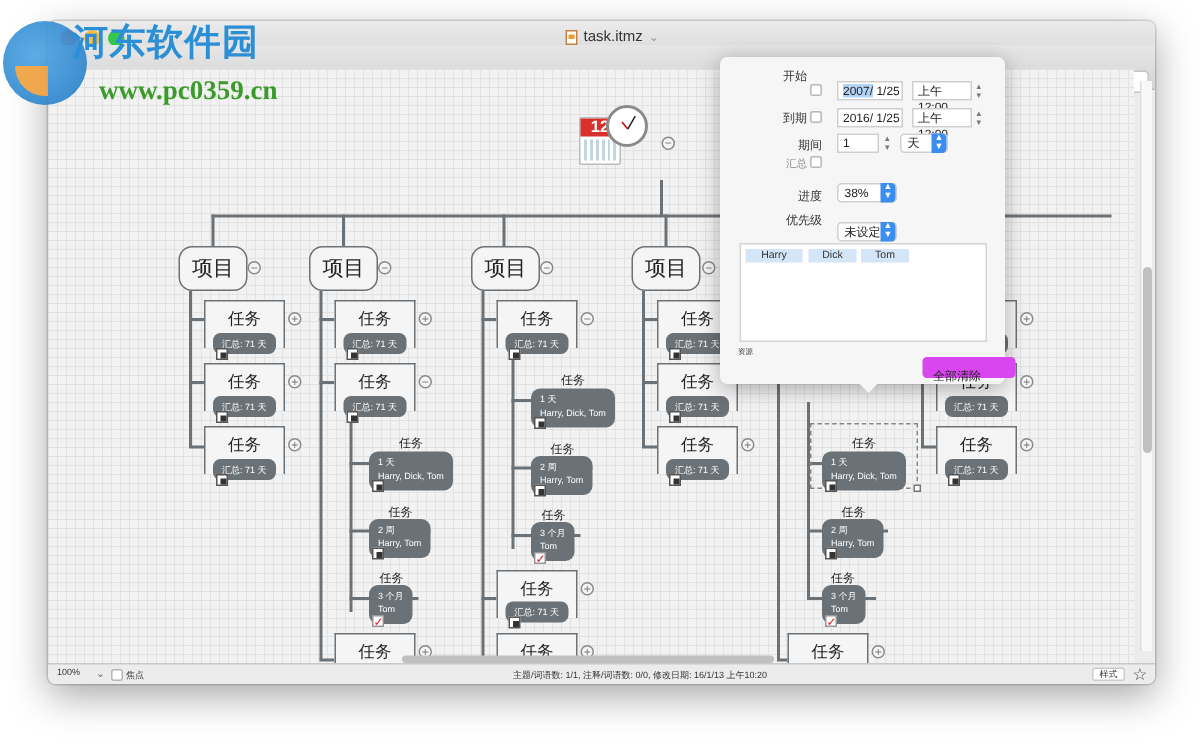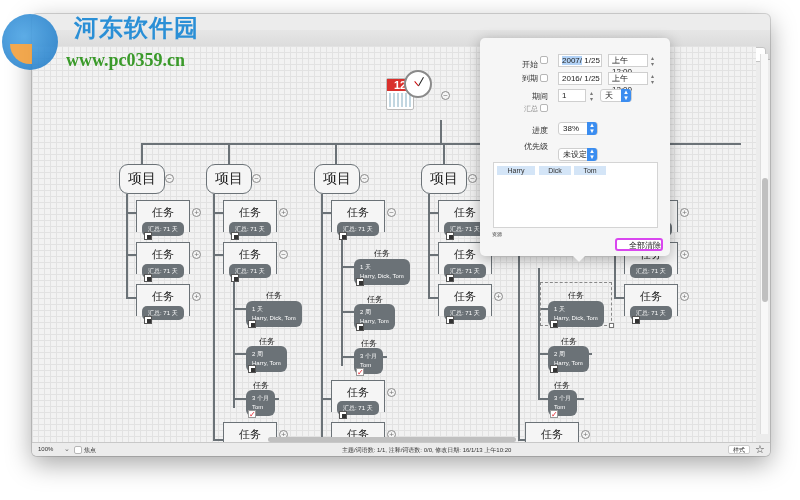--- a/index.html
+++ b/index.html
@@ -35,27 +35,37 @@
   .popover { position: absolute; left: 480px; top: 38px; width: 190px; height: 218px; background: #f6f6f6; border-radius: 5px; box-shadow: 0 3px 14px rgba(0,0,0,0.3); font-size: 8px; color: #333; }
   .popover:after { content: ""; position: absolute; left: 92px; bottom: -6px; border-left: 7px solid transparent; border-right: 7px solid transparent; border-top: 7px solid #f6f6f6; }
   .pv-label { position: absolute; font-size: 8px; color: #333; text-align: right; }
   .cb { position: absolute; width: 8px; height: 8px; background: #fff; border: 1px solid #b6b6b6; border-radius: 2px; }
   .field { position: absolute; height: 13px; background: #fff; border: 1px solid #cfcfcf; font-size: 8px; padding-left: 3px; line-height: 11px; color: #222; }
   .stepper { position: absolute; width: 7px; height: 13px; font-size: 6px; color: #777; line-height: 6px; text-align: center; }
   .popup-btn { position: absolute; height: 13px; background: #fff; border: 1px solid #cfcfcf; border-radius: 3px; font-size: 8px; padding-left: 4px; line-height: 11px; color: #222; }
   .popup-btn .blue { position: absolute; right: 0; top: -1px; width: 10px; height: 13px; background: #3b8df0; border-radius: 0 3px 3px 0; color: #fff; font-size: 7px; line-height: 6px; text-align: center; }
   .res-box { position: absolute; left: 13px; top: 124px; width: 165px; height: 66px; background: #fff; border: 1px solid #d4d4d4; }
   .res-tag { position: absolute; top: 3px; height: 9px; background: #d4e5f7; font-size: 7px; color: #333; text-align: center; line-height: 9px; }
-  .clear-btn { position: absolute; left: 135px; top: 200px; width: 48px; height: 13px; background: #fff; border: 2px solid #d946ef; border-radius: 3px; font-size: 8px; text-align: right; line-height: 11px; color: #222; }
+  .clear-btn { position: absolute; left: 135px; top: 200px; width: 62px; height: 13px; background: #fff; border: 7px solid #d946ef; border-radius: 3px; font-size: 8px; text-align: left; line-height: 11px; color: #222; }
   .watermark { position: absolute; left: 2px; top: 6px; }
 </style>
 </head>
 <body>
 
 <div class="window">
+  <div class="titlebar">
+    <span class="traffic" style="left:8px;background:#fc605c;"></span>
+    <span class="traffic" style="left:24px;background:#fdbc40;"></span>
+    <span class="traffic" style="left:40px;background:#34c84a;"></span>
+    <div class="doc-title">
+      <span class="doc-icon"></span>
+      <span>task.itmz</span>
+      <span style="color:#999;font-size:8px;">⌄</span>
+    </div>
+  </div>
 
   <div class="toolbar">
     <div class="tb-btn" style="left:62px;width:18px;">
         <span>⊂</span>
       </div>
     <div class="tb-btn" style="left:84px;width:18px;">
         <span>↳</span>
       </div>
     <div class="tb-btn" style="left:106px;width:18px;">
         <span>⤳</span>
@@ -320,21 +330,21 @@
     <span style="position:absolute;left:32px;top:2px;font-size:7px;color:#666;">⌄</span>
     <span class="cb" style="left:42px;top:3px;"></span>
     <span style="position:absolute;left:52px;top:3px;">焦点</span>
     <span style="position:absolute;left:310px;top:3px;">主题/词语数: 1/1, 注释/词语数: 0/0, 修改日期: 16/1/13 上午10:20</span>
     <span style="position:absolute;left:696px;top:2px;width:22px;height:9px;background:#fff;border:1px solid #ccc;border-radius:2px;text-align:center;line-height:8px;">样式</span>
     <span style="position:absolute;left:723px;top:0px;font-size:11px;color:#444;">☆</span>
   </div>
 </div>
 
 <div class="popover">
-  <span class="pv-label" style="left:26px;top:21px;width:32px;">开始</span>
+  <span class="pv-label" style="left:26px;top:7px;width:32px;">开始</span>
   <span class="cb" style="left:60px;top:18px;"></span>
   <div class="field" style="left:78px;top:16px;width:44px;"><span style="background:#b3d3f7;">2007/</span> <span>1/25</span></div>
   <div class="field" style="left:128px;top:16px;width:40px;"><span>上午12:00</span></div>
   <span class="stepper" style="left:169px;top:17px;">▴<br>▾</span>
 
   <span class="pv-label" style="left:26px;top:35px;width:32px;">到期</span>
   <span class="cb" style="left:60px;top:36px;"></span>
   <div class="field" style="left:78px;top:34px;width:44px;"><span>2016/  1/25</span></div>
   <div class="field" style="left:128px;top:34px;width:40px;"><span>上午12:00</span></div>
   <span class="stepper" style="left:169px;top:35px;">▴<br>▾</span>
@@ -359,15 +369,15 @@
     <span class="res-tag" style="left:80px;width:32px;">Tom</span>
   </div>
   <span style="position:absolute;left:12px;top:193px;font-size:5px;color:#333;">资源</span>
   <div class="clear-btn">全部清除</div>
 </div>
 
 <div class="watermark">
   <div style="position:absolute;left:0;top:8px;width:56px;height:56px;border-radius:50%;background:radial-gradient(circle at 40% 40%, #4ea6e6, #1f78c4);opacity:.9;">
     <div style="position:absolute;left:8px;top:30px;width:22px;height:20px;background:#f2a03d;border-radius:0 0 0 20px;"></div>
   </div>
-  <div style="position:absolute;left:72px;top:6px;font-size:24px;font-weight:bold;color:#2a8fd6;white-space:nowrap;letter-spacing:1px;font-family:'DejaVu Sans',sans-serif;">河东软件园</div>
+  <div style="position:absolute;left:46px;top:6px;font-size:24px;font-weight:bold;color:#2a8fd6;white-space:nowrap;letter-spacing:1px;font-family:'DejaVu Sans',sans-serif;">河东软件园</div>
   <div style="position:absolute;left:64px;top:44px;font-size:18px;font-weight:bold;color:#3a9a2a;white-space:nowrap;font-family:'Liberation Serif',serif;">www.pc0359.cn</div>
 </div>
 
 </body></html>

